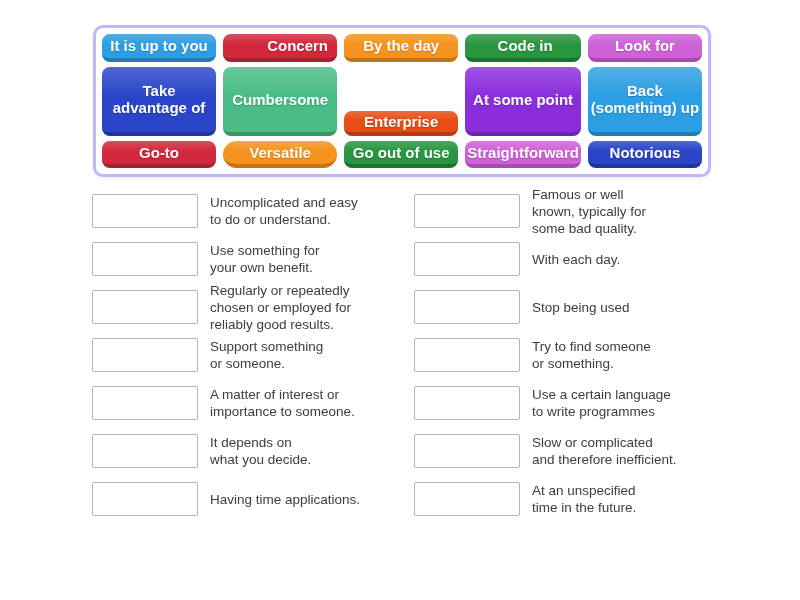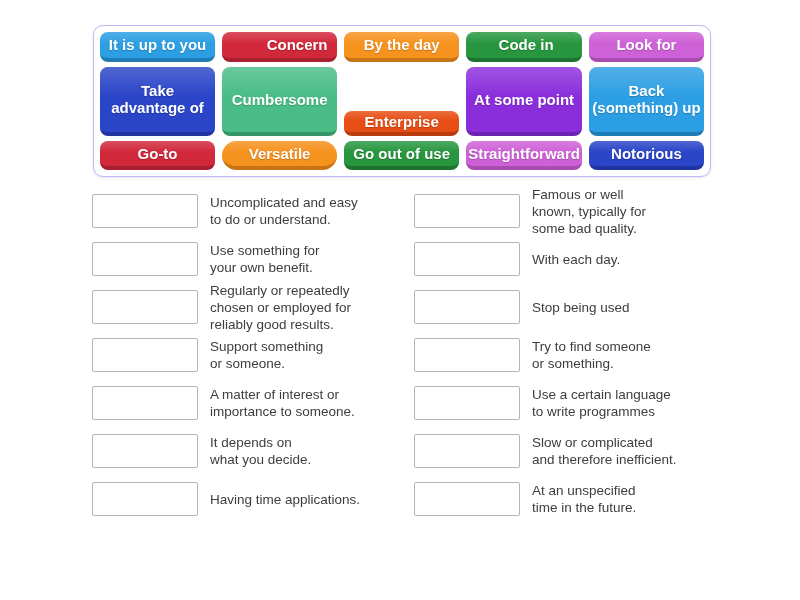--- a/index.html
+++ b/index.html
@@ -9,21 +9,21 @@
     overflow: hidden;
   }
   .page { position: relative; width: 800px; height: 600px; background: #fff; }
 
   
   .board {
     position: absolute; left: 93px; top: 25px;
     width: 618px; height: 152px;
     box-sizing: border-box;
     background: #fff;
-    border: 1px solid #c4b5fd;
+    border: 3px solid #c4b5fd;
     border-radius: 10px;
     box-shadow: 0 1px 3px rgba(0,0,0,0.10);
   }
   .tile-grid {
     position: absolute; left: 6px; top: 6px; right: 6px; bottom: 6px;
     display: grid;
     grid-template-columns: repeat(5, 1fr);
     grid-auto-rows: 1fr;
     column-gap: 7px; row-gap: 5px;
   }

